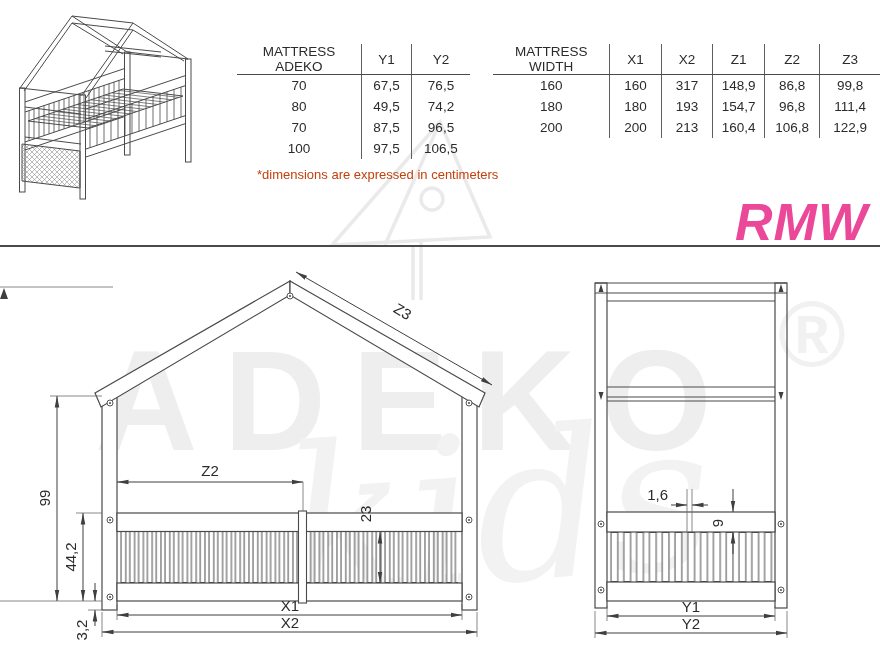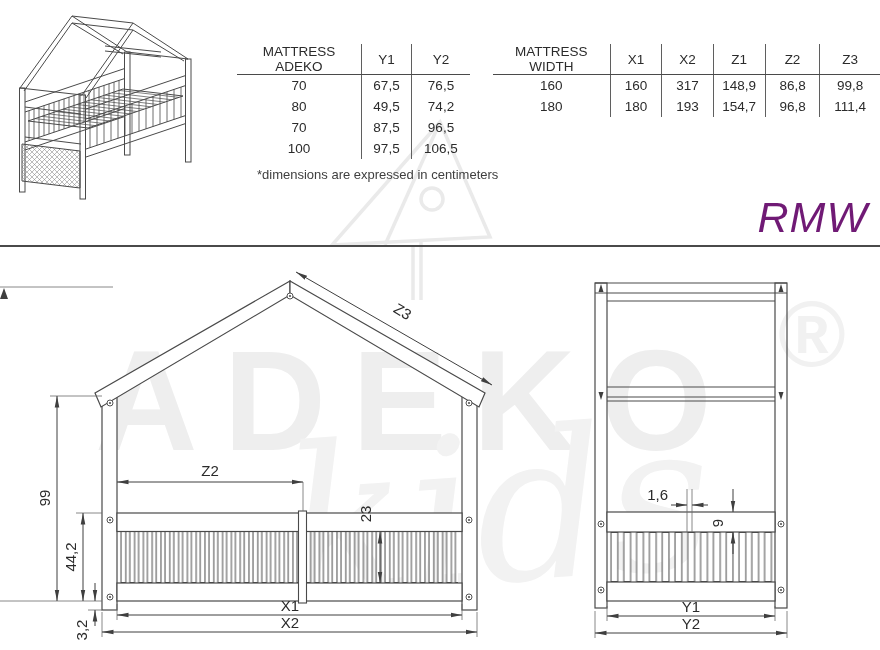--- a/index.html
+++ b/index.html
@@ -16,23 +16,23 @@
   
   .content{position:absolute;inset:0;z-index:1;}
   .abs{position:absolute;}
   
   .ctable{border-collapse:collapse;font-size:13.5px;color:#2b2b2b;text-align:center;}
   .ctable th{font-weight:normal;border-bottom:1.5px solid #4a4a4a;height:21px;padding:0 4px;}
   .ctable td{height:21px;padding:0 4px;}
   .ctable th + th, .ctable td + td{border-left:1px solid #5f5f5f;}
   .width-table{left:237px;top:44px;}
   .length-table{left:493px;top:44px;}
-  .footnote{left:257px;top:167px;font-size:13px;color:#404040;}
-  .model-title{right:12px;top:196px;font-size:43px;font-style:italic;color:#701a75;
-               letter-spacing:1px;line-height:1;}
+  .footnote{left:257px;top:167px;font-size:13px;color:#c2410c;}
+  .model-title{right:12px;top:196px;font-size:52px;font-style:italic;color:#ec4899;
+               letter-spacing:1px;line-height:1;font-weight:bold;}
   .divider{left:0;top:245px;width:880px;height:2px;background:#4a4a4a;}
   svg text{font-family:"Liberation Sans",sans-serif;}
   .dimtxt{font-size:15px;fill:#2b2b2b;}
 </style>
 </head>
 <body>
 
 <div class="page">
 
   <div class="wm wm-brand abs">ADEKO</div>
@@ -148,20 +148,28 @@
           <td>86,8</td>
           <td>99,8</td>
         </tr>
         <tr>
           <td>180</td>
           <td>180</td>
           <td>193</td>
           <td>154,7</td>
           <td>96,8</td>
           <td>111,4</td>
+        </tr>
+        <tr>
+          <td>200</td>
+          <td>200</td>
+          <td>213</td>
+          <td>160,4</td>
+          <td>106,8</td>
+          <td>122,9</td>
         </tr>
       </tbody>
     </table>
 
     <div class="footnote abs">*dimensions are expressed in centimeters</div>
 
     <div class="model-title abs">RMW</div>
 
     <div class="divider abs"></div>
 

